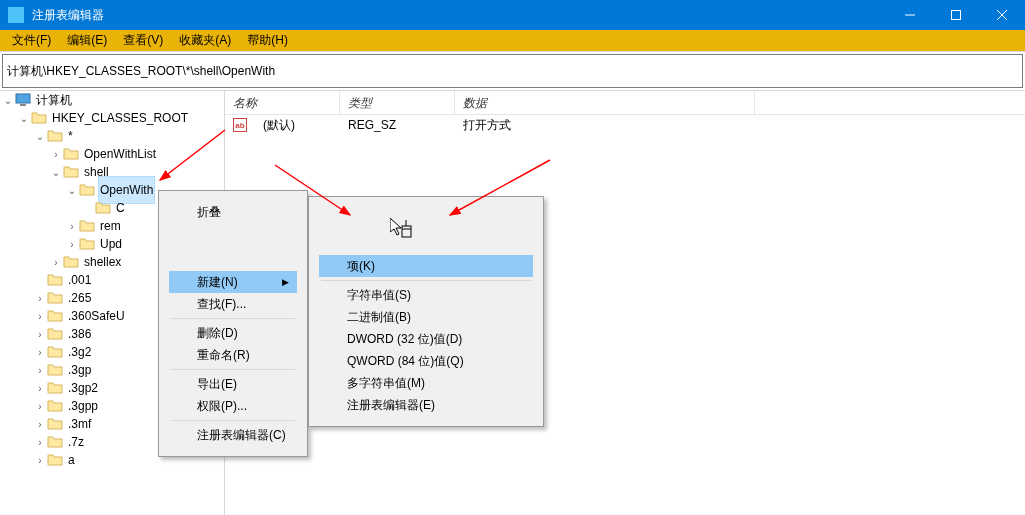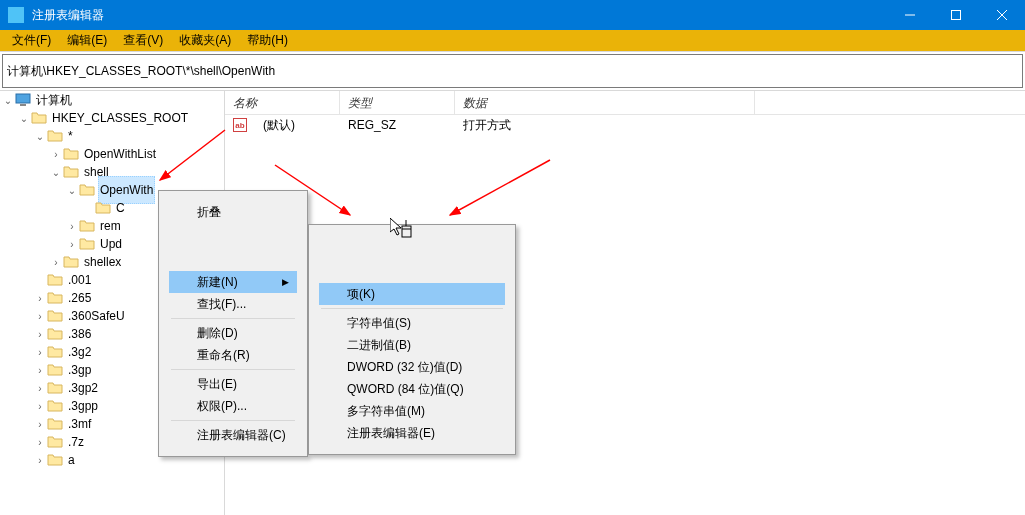--- a/index.html
+++ b/index.html
@@ -322,21 +322,21 @@
   <div class="ctx-sep"></div>
   <div class="ctx-item">删除(D)</div>
   <div class="ctx-item">重命名(R)</div>
   <div class="ctx-sep"></div>
   <div class="ctx-item">导出(E)</div>
   <div class="ctx-item">权限(P)...</div>
   <div class="ctx-sep"></div>
   <div class="ctx-item">注册表编辑器(C)</div>
 </div>
 
-<div class="ctx-menu" style="left:308px; top:224px; width:208px">
+<div class="ctx-menu" style="left:308px; top:196px; width:236px">
   <div class="ctx-item highlight">项(K)</div>
   <div class="ctx-sep"></div>
   <div class="ctx-item">字符串值(S)</div>
   <div class="ctx-item">二进制值(B)</div>
   <div class="ctx-item">DWORD (32 位)值(D)</div>
   <div class="ctx-item">QWORD (84 位)值(Q)</div>
   <div class="ctx-item">多字符串值(M)</div>
   <div class="ctx-item">注册表编辑器(E)</div>
 </div>
 

